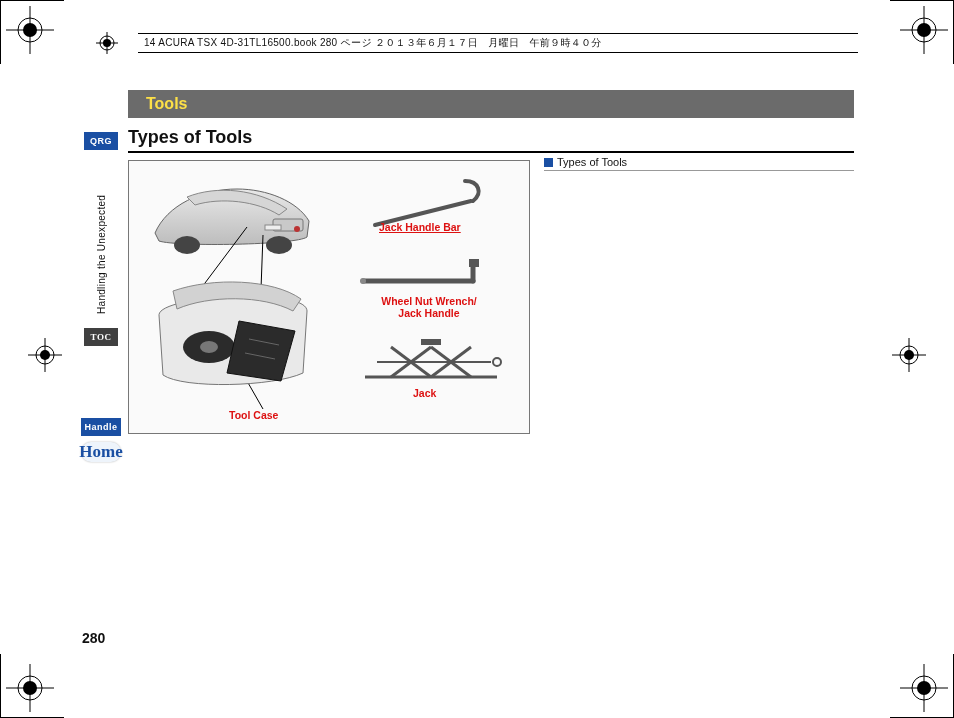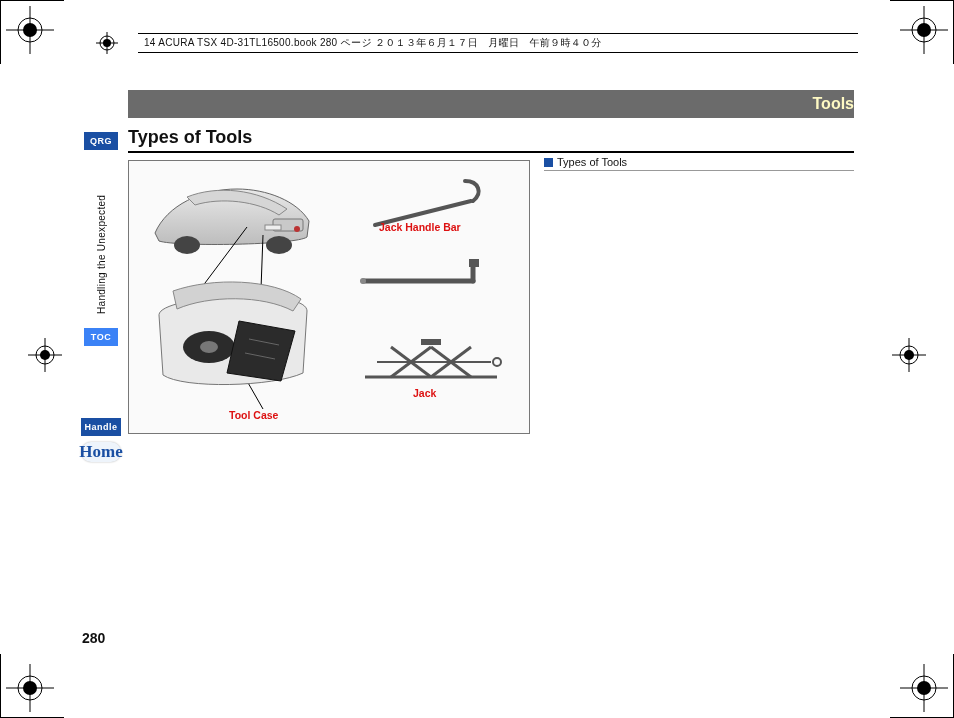--- a/index.html
+++ b/index.html
@@ -28,35 +28,35 @@
 
   
   .side-reg { position:absolute; }
   .side-reg.left  { top: 338px; left: 28px; }
   .side-reg.right { top: 338px; right: 28px; }
   .side-reg svg { width:34px; height:34px; }
 
   
   .chapter-bar {
     position: absolute; top: 90px; left: 128px; right: 100px;
-    background: #6b6b6b; color: #fef9c3; height: 28px; display:flex; align-items:center;
-    padding-left: 18px; font-size: 16px; font-weight: 600; justify-content: flex-end;
+    background: #6b6b6b; color: #fde047; height: 28px; display:flex; align-items:center;
+    padding-left: 18px; font-size: 16px; font-weight: 600;
   }
 
   
   .section-heading {
     position:absolute; top: 127px; left: 128px; right:100px;
     font-weight: 700; font-size: 18px; border-bottom: 2px solid #000; padding-bottom: 3px;
   }
 
   
   .sidebar { position:absolute; left:82px; top:132px; width:38px; display:flex; flex-direction:column; align-items:center; gap:6px; }
   .pill { width:34px; height:18px; font-size:9px; font-weight:700; color:#fff; display:flex; align-items:center; justify-content:center; letter-spacing:0.5px; }
   .pill.qrg { background:#1a4fa3; }
-  .pill.toc { background:#3b82f6; }
+  .pill.toc { background:#404040;font-family:Liberation Serif, serif; }
   .pill.index { background:#1a4fa3; width:40px; }
   .vtext { writing-mode: vertical-rl; transform: rotate(180deg); font-size:10px; margin:8px 0 8px 0; letter-spacing:0.3px; height:150px; display:flex; align-items:center; }
   .home { width:40px; height:20px; background:#eef4fb; border-radius:10px; display:flex; align-items:center; justify-content:center; box-shadow:0 0 2px rgba(0,0,0,.3); }
   .home span { font-family: cursive; font-size:17px; color:#1a4fa3; font-weight:700; }
   .sidebar-gap { height: 60px; }
 
   
   .page-num { position:absolute; left:82px; top:630px; font-weight:700; font-size:14px; }
 
   
@@ -220,30 +220,32 @@
       </div>
 
       <div class="label-red" style="top:248px; left:100px;">Tool Case</div>
 
       <div class="tool-bar">
         <svg viewBox="0 0 140 56">
           <path d="M110 6 C124 6 128 18 118 26" fill="none" stroke="#555" stroke-width="4" stroke-linecap="round"></path>
           <line x1="116" y1="26" x2="20" y2="50" stroke="#555" stroke-width="4" stroke-linecap="round"></line>
         </svg>
       </div>
-      <div class="label-red" style="top:60px; left:250px;">Jack Handle Bar</div>
+      <div class="label-red" style="top:60px; left:250px;text-decoration:underline;">Jack Handle Bar</div>
 
       <div class="tool-wrench">
         <svg viewBox="0 0 150 34">
           <line x1="8" y1="22" x2="118" y2="22" stroke="#555" stroke-width="5" stroke-linecap="round"></line>
           <line x1="118" y1="22" x2="118" y2="6" stroke="#555" stroke-width="5" stroke-linecap="round"></line>
           <rect x="114" y="0" width="10" height="8" fill="#555"></rect>
           <circle cx="8" cy="22" r="3" fill="#888"></circle>
         </svg>
       </div>
+      <div class="label-red" style="top:134px; left:240px; width:120px; white-space:pre-line;">Wheel Nut Wrench/
+Jack Handle</div>
 
       <div class="tool-jack">
         <svg viewBox="0 0 160 52">
           <line x1="14" y1="44" x2="146" y2="44" stroke="#555" stroke-width="3"></line>
           <line x1="40" y1="44" x2="80" y2="14" stroke="#555" stroke-width="3"></line>
           <line x1="120" y1="44" x2="80" y2="14" stroke="#555" stroke-width="3"></line>
           <line x1="40" y1="14" x2="80" y2="44" stroke="#555" stroke-width="3"></line>
           <line x1="120" y1="14" x2="80" y2="44" stroke="#555" stroke-width="3"></line>
           <rect x="70" y="6" width="20" height="6" fill="#555"></rect>
           <line x1="26" y1="29" x2="140" y2="29" stroke="#555" stroke-width="2"></line>

